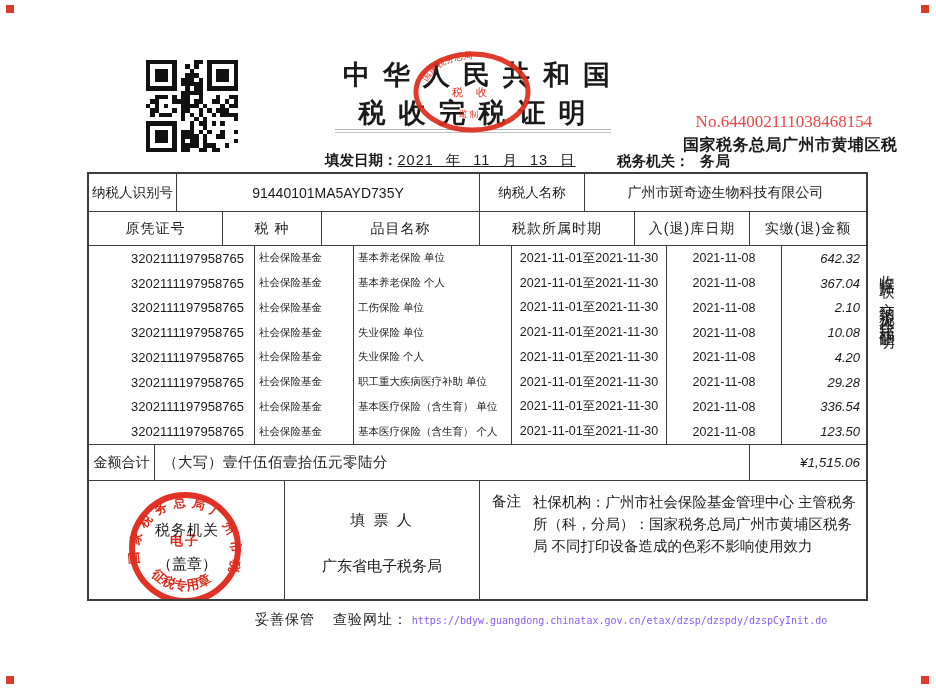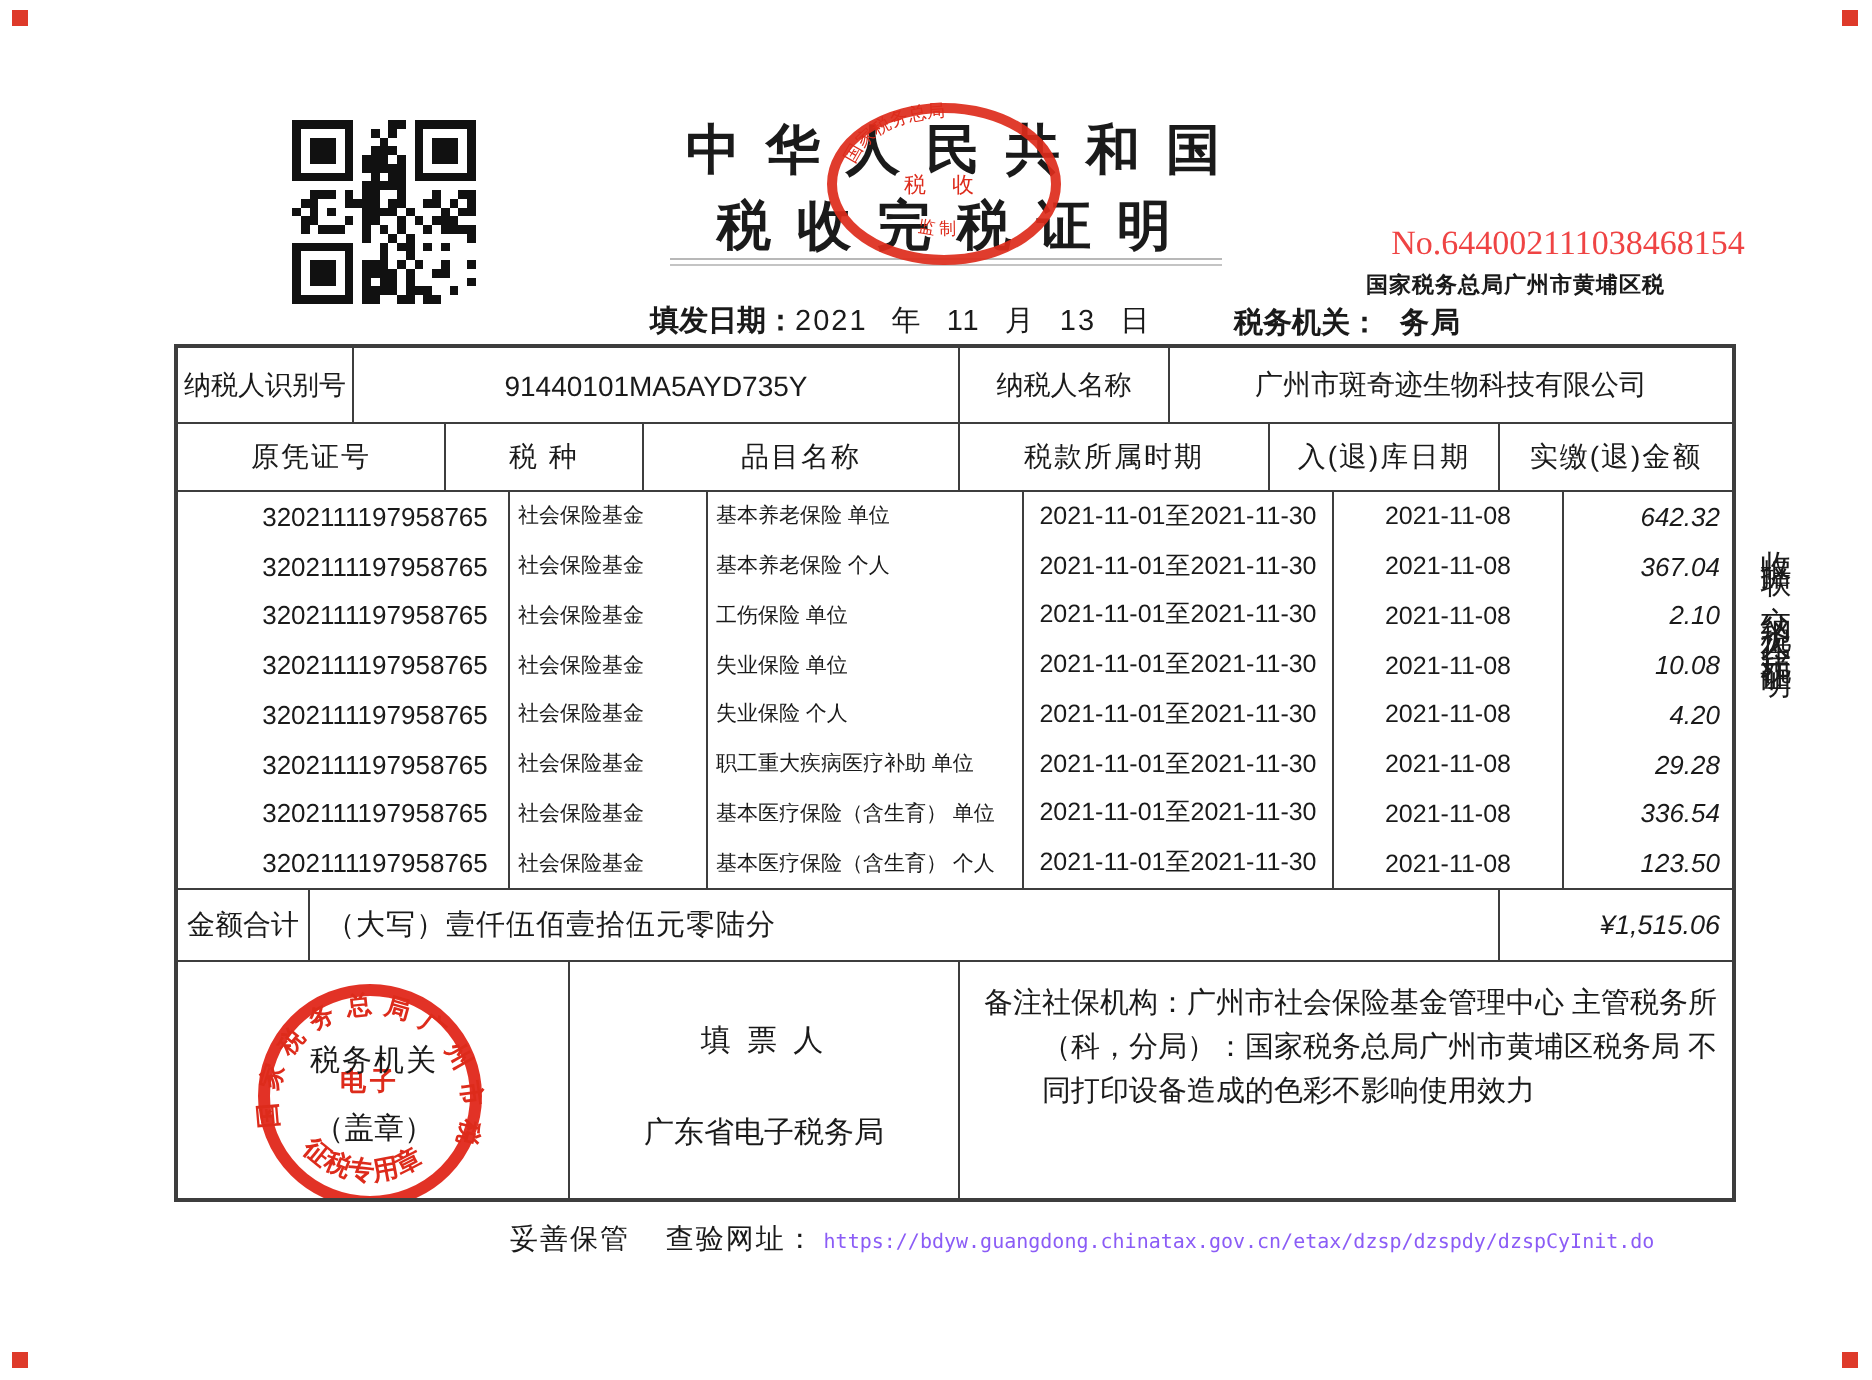--- a/index.html
+++ b/index.html
@@ -18,28 +18,28 @@
   .title-line { font-size:27px; font-weight:bold; letter-spacing:13px; text-indent:13px;
                 line-height:38px; white-space:nowrap; }
   .title-rule { position:absolute; left:335px; top:129px; width:276px; height:4px;
                 border-top:1px solid #b8b8b8; border-bottom:1px solid #c4c4c4; }
 
   .oval-seal { position:absolute; left:410px; top:48px; width:124px; height:88px; }
 
   .serial { position:absolute; left:688px; top:112px; width:192px; text-align:center;
             font-family:"Liberation Serif", serif; font-size:17px; color:#ef4444; white-space:nowrap; }
   .auth-line1 { position:absolute; left:683px; top:135px; width:200px;
-                font-family:Liberation Serif, serif; font-size:11px; font-weight:bold;
+                font-family:Liberation Serif, serif; font-size:16px; font-weight:bold;
                 white-space:nowrap; letter-spacing:0.5px; }
   .auth-label { position:absolute; left:617px; top:152px; font-size:14.5px; font-weight:bold; }
   .auth-line2 { position:absolute; left:700px; top:152px; font-family:"Liberation Serif", serif;
                 font-size:14.5px; font-weight:bold; letter-spacing:1px; }
   .issue-date { position:absolute; left:325px; top:151px; font-size:14.5px; white-space:nowrap; }
   .issue-date .lbl { font-weight:bold; }
-  .issue-date .val { word-spacing:7px; letter-spacing:1px; }
+  .issue-date .val { word-spacing:7px; letter-spacing:1px;text-decoration:underline; }
 
   
   .form { position:absolute; left:87px; top:172px; width:781px; border:2px solid #3d3d3d; background:#fff; }
   .band { display:grid; }
   .cell { border-right:1.5px solid #3d3d3d; display:flex; align-items:center; overflow:hidden; }
   .cell:last-child { border-right:none; }
   .c-center { justify-content:center; text-align:center; }
   .c-right  { justify-content:flex-end; text-align:center;font-style:italic; }
 
   .band-taxpayer { grid-template-columns:88px 303px 105px 1fr; height:38px; border-bottom:1.5px solid #3d3d3d; }
@@ -63,21 +63,21 @@
   .band-bottom { grid-template-columns:196px 195px 1fr; height:119px; border-top:1.5px solid #3d3d3d; }
   .seal-cell { position:relative; }
   .seal-cell svg { position:absolute; left:35px; top:6px; width:122px; height:122px; }
   .stamp-label { position:absolute; left:0; width:196px; text-align:center; font-size:15px; z-index:2; }
   .stamp-label.l1 { top:40px; letter-spacing:1px; }
   .stamp-label.l2 { top:74px; }
   .preparer-cell { flex-direction:column; justify-content:flex-start; padding-top:30px;text-align:center; }
   .preparer-cell .p1 { font-size:15px; letter-spacing:2px; }
   .preparer-cell .p2 { font-size:15px; margin-top:27px; }
   .remark-cell { align-items:flex-start; padding:11px 6px 0 12px; }
-  .remark-cell .rl { font-size:14.5px; flex:0 0 auto; }
+  .remark-cell .rl { font-size:14.5px; flex:0 0 auto; margin-right:12px; }
   .remark-cell .rt { font-size:14.5px; width:340px; line-height:1.5; }
 
   
   .side-note { position:absolute; left:876px; top:263px; writing-mode:vertical-rl;
                font-size:15.5px; letter-spacing:4px; }
   .side-note .gap { padding-top:15px; display:inline-block; }
   .footer { position:absolute; left:255px; top:611px; font-size:14px; white-space:nowrap; }
   .footer .b { letter-spacing:1px; margin-right:14px; }
   .footer .url { font-family:"DejaVu Sans Mono", monospace; font-size:10px; color:#8b5cf6; }
 

